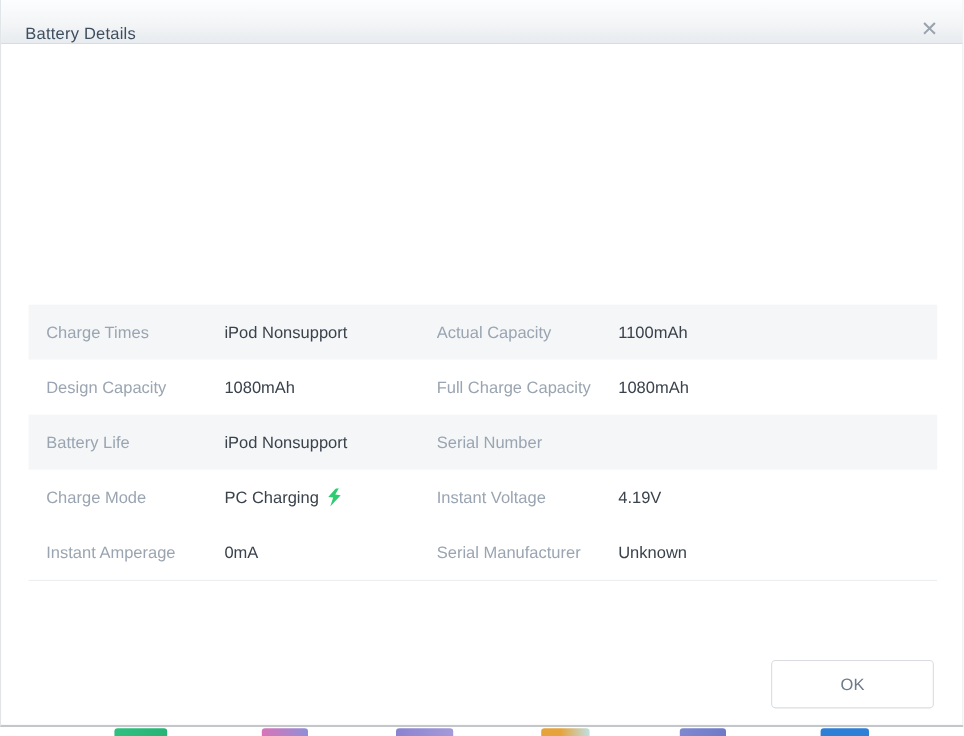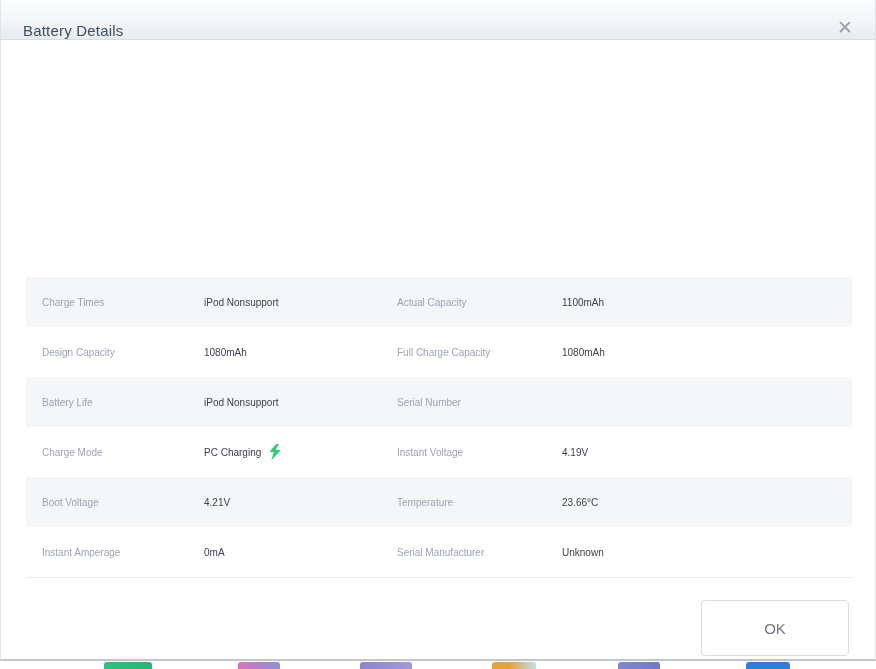--- a/index.html
+++ b/index.html
@@ -58,28 +58,28 @@
       #71777f 76%,#abafb5 100%);
     box-shadow:inset 5px 0 6px -3px rgba(0,0,0,0.35);
   }
   
   .table{position:absolute;left:25px;top:277px;width:826px;border-bottom:1px solid #e8ecef;}
   .trow{
     height:50px;display:grid;grid-template-columns:162px 193px 165px 1fr;
     align-items:center;padding-left:16px;box-sizing:border-box;background:#ffffff;
   }
   .trow.alt{background:#f4f6f8;}
-  .cell{font-size:10px;white-space:nowrap;overflow:hidden;}
+  .cell{font-size:15px;white-space:nowrap;overflow:hidden;}
   .cell.label{color:#9aa5b1;}
   .cell.value{color:#3a424c;}
   .charge-mode{display:flex;align-items:center;gap:7px;}
   .bolt{width:14px;height:19px;transform:rotate(8deg);margin-top:-2px;}
   
   .ok-btn{
-    position:absolute;right:26px;top:600px;width:148px;height:56px;
+    position:absolute;right:26px;top:600px;width:148px;height:44px;
     background:#ffffff;border:1px solid #d9dde2;border-radius:4px;
     font-family:"Liberation Sans",sans-serif;font-size:15px;color:#6f7a88;
     display:flex;align-items:center;justify-content:center;cursor:pointer;
     box-sizing:border-box;
   }
   
   .bottom-strip{position:absolute;left:0;bottom:0;width:876px;height:8px;background:#ffffff;}
   .frag{position:absolute;bottom:0;height:7px;border-radius:3px 3px 0 0;}
 </style>
 </head>
@@ -122,26 +122,20 @@
         <div class="cell value charge-mode">
           <span>PC Charging</span>
           <svg class="bolt" viewBox="0 0 14 19">
             <polygon points="8.5,0 1.5,10.5 6,10.5 4.5,19 12.5,7.5 7.5,7.5 10.5,0" fill="#2ecc71"></polygon>
           </svg>
         </div>
         <div class="cell label">Instant Voltage</div>
         <div class="cell value">4.19V</div>
       </div>
 
-      <div class="trow alt">
-        <div class="cell label">Boot Voltage</div>
-        <div class="cell value">4.21V</div>
-        <div class="cell label">Temperature</div>
-        <div class="cell value">23.66°C</div>
-      </div>
 
       <div class="trow">
         <div class="cell label">Instant Amperage</div>
         <div class="cell value">0mA</div>
         <div class="cell label">Serial Manufacturer</div>
         <div class="cell value">Unknown</div>
       </div>
 
     </div>
 

